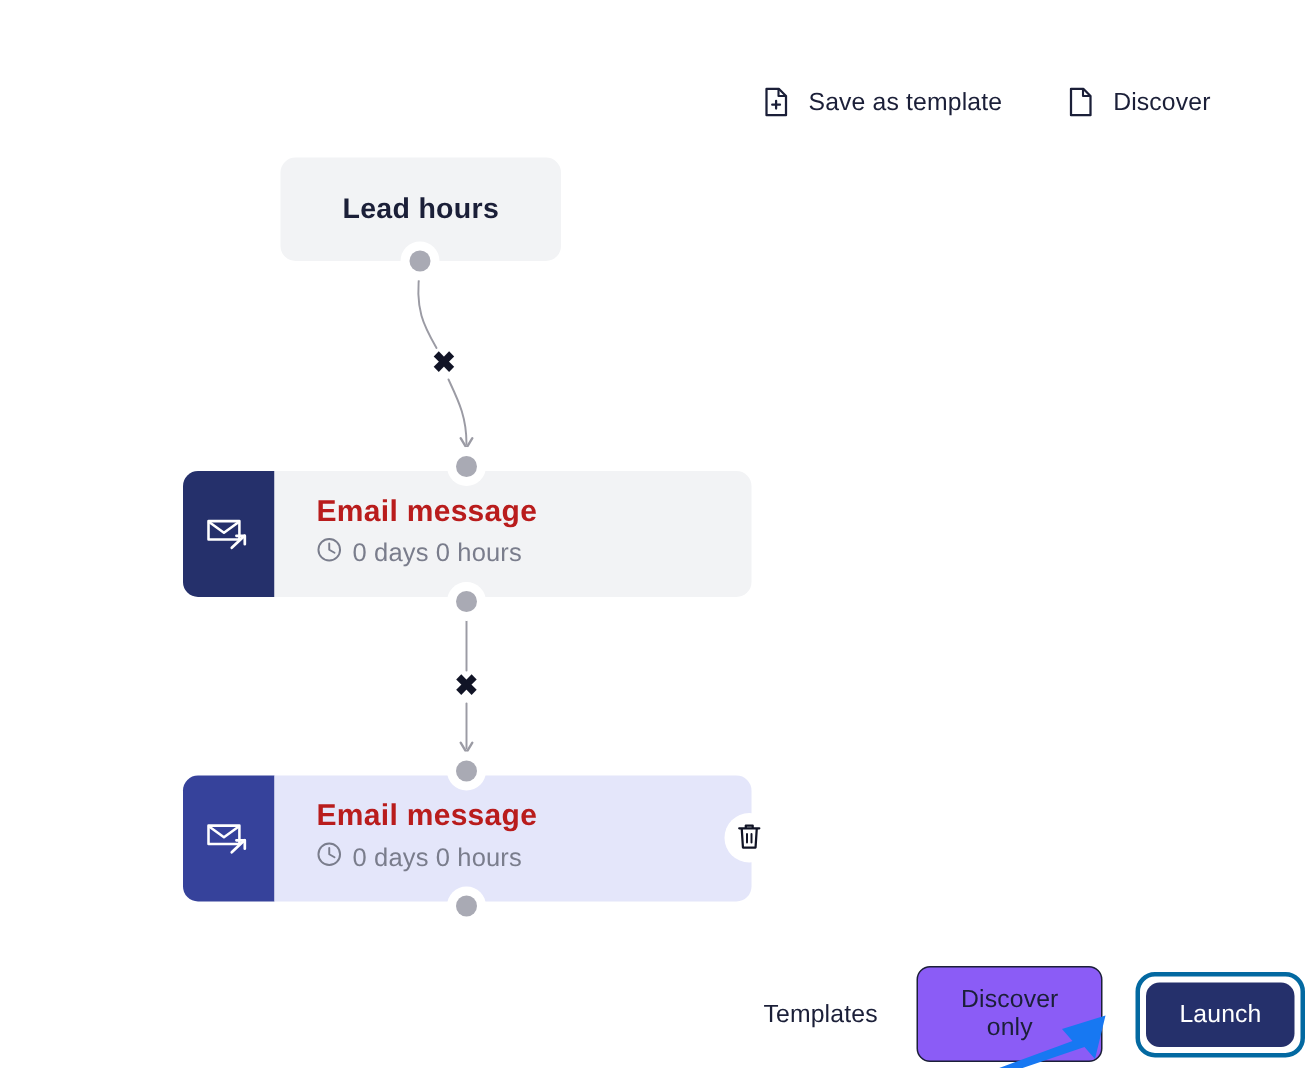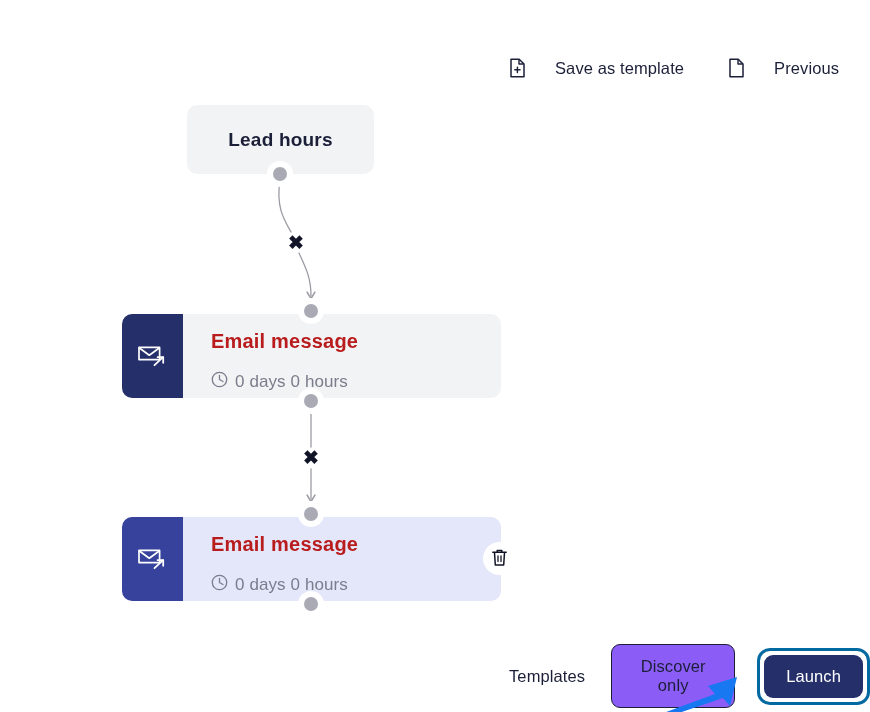--- a/index.html
+++ b/index.html
@@ -21,21 +21,21 @@
     position: absolute;
     top: 54px;
     left: 505px;
     display: flex;
     align-items: center;
     gap: 38px;
   }
   .top-action {
     display: flex;
     align-items: center;
-    gap: 28px;
+    gap: 12px;
     cursor: pointer;
     background: none;
     border: none;
     padding: 3px 2px;
     font-family: "Liberation Sans", sans-serif;
   }
   .top-action .label {
     font-size: 16.5px;
     color: #1b1f38;
     letter-spacing: .1px;
@@ -115,21 +115,21 @@
     font-size: 20px;
     font-weight: bold;
     color: #b91c1c;
     letter-spacing: .2px;
     line-height: 26px;
   }
   .node-email .meta {
     display: flex;
     align-items: center;
     gap: 7px;
-    margin-top: 17px;
+    margin-top: 4px;
   }
   .node-email .meta-text {
     font-size: 17px;
     color: #7a7d8c;
     letter-spacing: .1px;
   }
 
   .node-email-1 { top: 314px; }
   .node-email-1 .icon-panel { background: #25306b; }
   .node-email-1 .body { background: #f2f3f5; }
@@ -262,21 +262,21 @@
     <span class="label">Save as template</span>
   </button>
 
   <button class="top-action">
     <span class="icon-box">
       <svg width="18" height="20" viewBox="0 0 18 20" fill="none">
         <path d="M3 1.2h8.2L16 6v12.8H3z" stroke="#1b1f38" stroke-width="1.5" stroke-linejoin="round" fill="none"></path>
         <path d="M11 1.4V6h4.6" stroke="#1b1f38" stroke-width="1.4" fill="none" stroke-linejoin="round"></path>
       </svg>
     </span>
-    <span class="label">Previous</span>
+    <span class="label">Discover</span>
   </button>
 
 </div>
 
 <div class="canvas">
 
   <svg class="flow-svg">
     <defs>
       <marker id="arrowhead" markerWidth="8" markerHeight="8" refX="4" refY="4" orient="auto">
         <path d="M1 1 L6 4 L1 7" fill="none" stroke="#9b9ba4" stroke-width="1.2" stroke-linecap="round" stroke-linejoin="round"></path>

